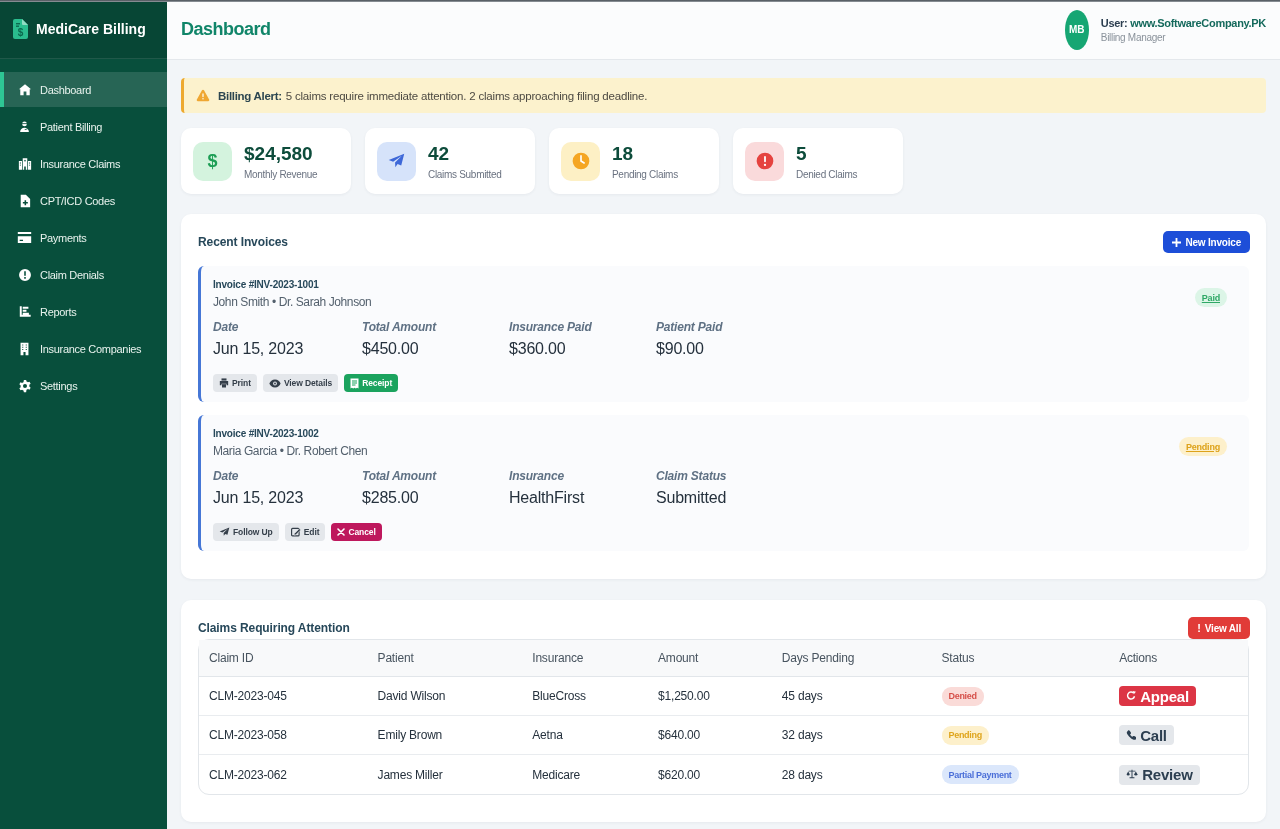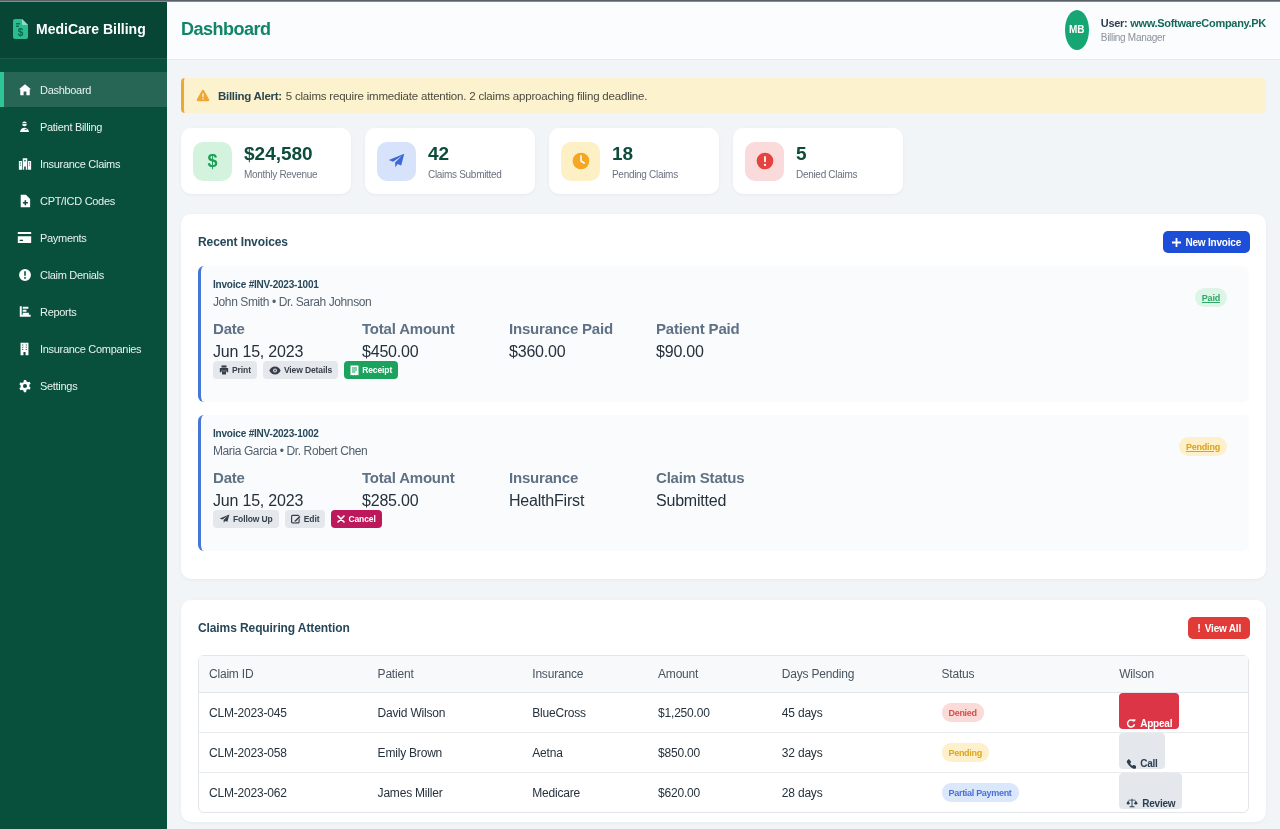--- a/index.html
+++ b/index.html
@@ -58,50 +58,50 @@
 .panel h2 { font-size:12px; font-weight:bold; color:#27485a; letter-spacing:-0.1px; }
 .p1 { height:365px; }
 .p2 { height:222px; margin-top:21px; }
 
 .inv { background:#fafbfd; border-left:3px solid #4677d6; border-radius:6px;
   margin-top:13px; padding:13px 15px 14px 12px; height:136px; position:relative; }
 .inv + .inv { margin-top:13px; }
 .inv .ititle { font-size:10px; font-weight:bold; color:#27485a; letter-spacing:-0.2px; }
 .inv .isub { font-size:12px; color:#53606d; margin-top:5px; letter-spacing:-0.4px; }
 .igrid { display:grid; grid-template-columns:149px 147px 147px 147px; margin-top:11px; }
-.igrid .lab { font-size:15px; font-weight:bold; color:#5f7184; letter-spacing:-0.2px; }
+.igrid .lab { font-size:12px; font-weight:bold; color:#5f7184; letter-spacing:-0.2px;font-style:italic; }
 .igrid .val { font-size:16px; color:#25313d; margin-top:6px; letter-spacing:-0.2px; }
-.ibtns { display:flex; gap:6px; }
+.ibtns { margin-top:16px; display:flex; gap:6px; }
 .btn { display:inline-flex; align-items:center; gap:3px; font-size:8.5px; letter-spacing:-0.1px; font-weight:bold;
   border-radius:4px; padding:0 6px; height:18px; color:#353f4a; background:#e4e7eb; }
 .btn svg { display:block; }
 .btn.green { background:#1ba35e; color:#fff; }
 .btn.red { background:#be185d; color:#fff; }
 .badge { position:absolute; right:22px; top:22px; font-size:9px; font-weight:bold;
   border-radius:10px; padding:4.5px 7px; letter-spacing:-0.2px;text-decoration:underline; }
 .badge.paid { background:#dcf5e7; color:#2fa866; }
 .badge.pending { background:#fdf0cb; color:#dda21a; }
 
 .abtn { position:absolute; right:16px; top:17px; display:inline-flex; align-items:center; gap:4px;
   font-size:10px; font-weight:bold; color:#fff; border-radius:5px; padding:0 9px; height:22px; letter-spacing:-0.2px; }
 .abtn.green { background:#1d4ed8; }
 .abtn.red { background:#e13b38; }
 
-table { border-collapse:separate; border-spacing:0; width:1051px; margin-top:16px;
-  border:1px solid #e2e6ea; border-radius:6px; font-size:12px; }
+table { border-collapse:separate; border-spacing:0; width:1051px; margin-top:0;
+  border:1px solid #e2e6ea; border-radius:11px; font-size:12px; }
 th { background:#f8f9fa; text-align:left; font-weight:normal; color:#48545f;
   padding:11px 0 11px 10px; border-bottom:1px solid #e2e6ea; font-size:12px; letter-spacing:-0.2px; }
 td { padding:0 0 0 10px; height:39px; color:#25313d; border-bottom:1px solid #e9ecef; letter-spacing:-0.2px; }
 tr:last-child td { border-bottom:none; }
 .pill { display:inline-block; font-size:9px; font-weight:bold; border-radius:9px; padding:4.5px 7px; letter-spacing:-0.3px; }
 .pill.denied { background:#fadbd8; color:#d6504a; }
 .pill.pend { background:#fdf0cb; color:#dfa51d; }
 .pill.part { background:#dbe7fb; color:#4b6fd8; }
-.tbtn { display:inline-flex; align-items:flex-end; gap:4px; font-size:10px; letter-spacing:-0.2px; font-weight:bold;
-  border-radius:4px; padding:0 7px; height:36px; color:#2c3e50; background:#e4e7eb; }
+.tbtn { display:inline-flex; align-items:center; gap:4px; font-size:15px; letter-spacing:-0.2px; font-weight:bold;
+  border-radius:4px; padding:0 7px; height:20px; color:#2c3e50; background:#e4e7eb; }
 .tbtn.red { background:#dc3545; color:#fff; }
 </style>
 </head>
 <body>
 <div class="topline"></div>
 <aside class="sidebar">
   <div class="brand">
     <svg width="15" height="20" viewBox="0 0 15 20">
       <path d="M0 2 a2 2 0 0 1 2-2 H9 L15 6 V18 a2 2 0 0 1-2 2 H2 a2 2 0 0 1-2-2 Z" fill="#2abd8e"></path>
       <path d="M9 0 L15 6 H10 a1 1 0 0 1-1-1 Z" fill="#8fdcc2"></path>
@@ -326,39 +326,39 @@
             <col style="width:139px">
           </colgroup>
         <tbody>
             <tr>
               <th>Claim ID</th>
               <th>Patient</th>
               <th>Insurance</th>
               <th>Amount</th>
               <th>Days Pending</th>
               <th>Status</th>
-              <th>Wilson</th>
+              <th>Actions</th>
             </tr>
         <tr>
               <td>CLM-2023-045</td>
               <td>David Wilson</td>
               <td>BlueCross</td>
               <td>$1,250.00</td>
               <td>45 days</td>
               <td><span class="pill denied">Denied</span></td>
               <td><span class="tbtn red"><svg width="10" height="10" viewBox="0 0 12 12">
                     <path d="M9.1 2.5 A4.2 4.2 0 1 0 10.2 6.3" fill="none" stroke="#fff" stroke-width="1.7"></path>
                     <path d="M8.3 0 12 0.9 9.3 3.9Z" fill="#fff"></path>
                   </svg>Appeal</span></td>
             </tr>
         <tr>
               <td>CLM-2023-058</td>
               <td>Emily Brown</td>
               <td>Aetna</td>
-              <td>$850.00</td>
+              <td>$640.00</td>
               <td>32 days</td>
               <td><span class="pill pend">Pending</span></td>
               <td><span class="tbtn"><svg width="10" height="10" viewBox="0 0 12 12">
                     <path d="M2.3 0.9c.7-.7 1.7-.6 2.3.2l1.1 1.6c.5.7.4 1.5-.2 2.1l-.6.6c.5 1.1 1.7 2.3 2.8 2.8l.6-.6c.6-.6 1.4-.7 2.1-.2l1.6 1.1c.8.6.9 1.6.2 2.3-1 1-2.6 1.2-3.8.6C5.6 10.2 1.8 6.4 1 3.6.7 2.6 1.3 1.9 2.3 0.9Z" fill="#2c3e50"></path>
                   </svg>Call</span></td>
             </tr>
         <tr>
               <td>CLM-2023-062</td>
               <td>James Miller</td>
               <td>Medicare</td>

